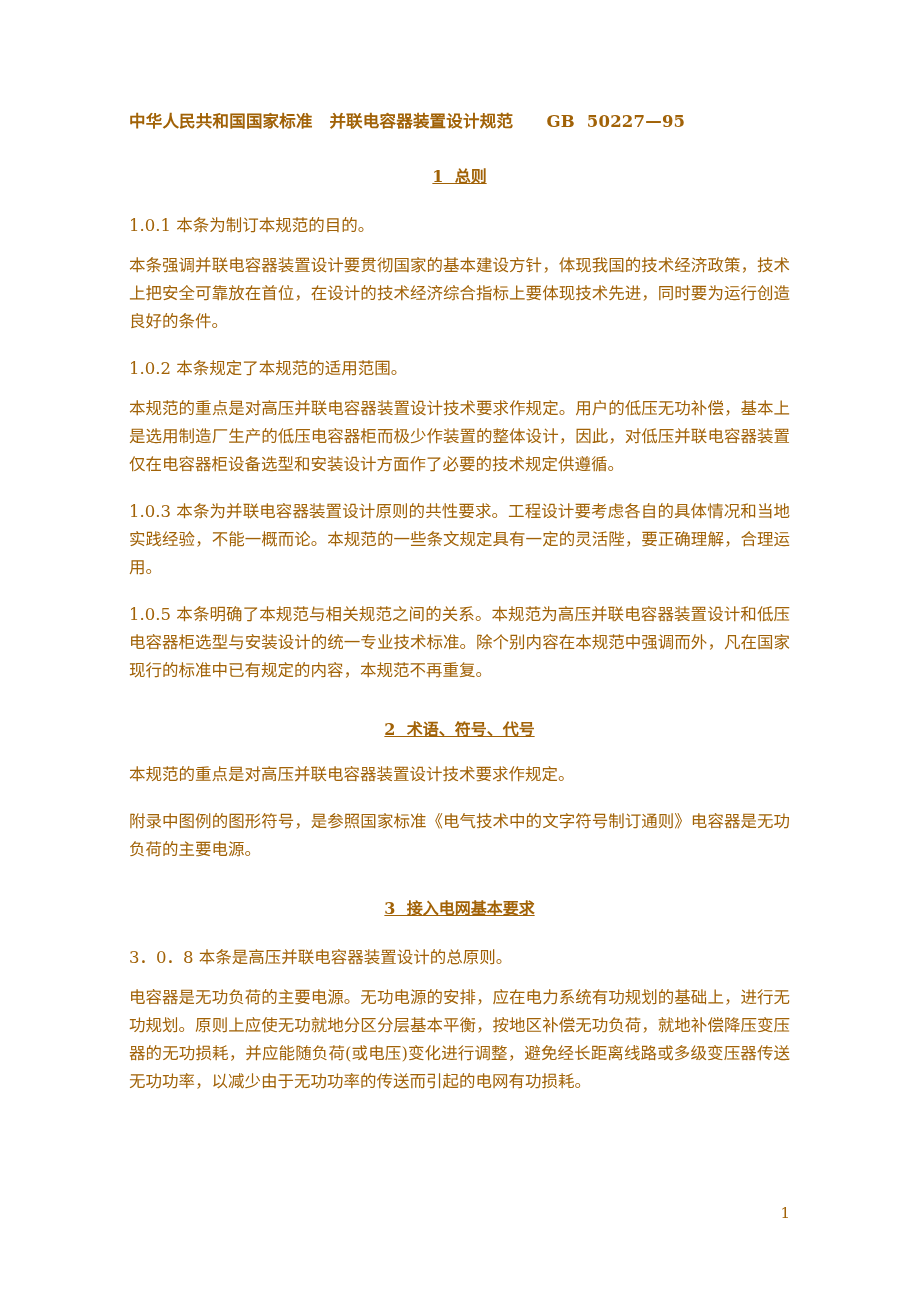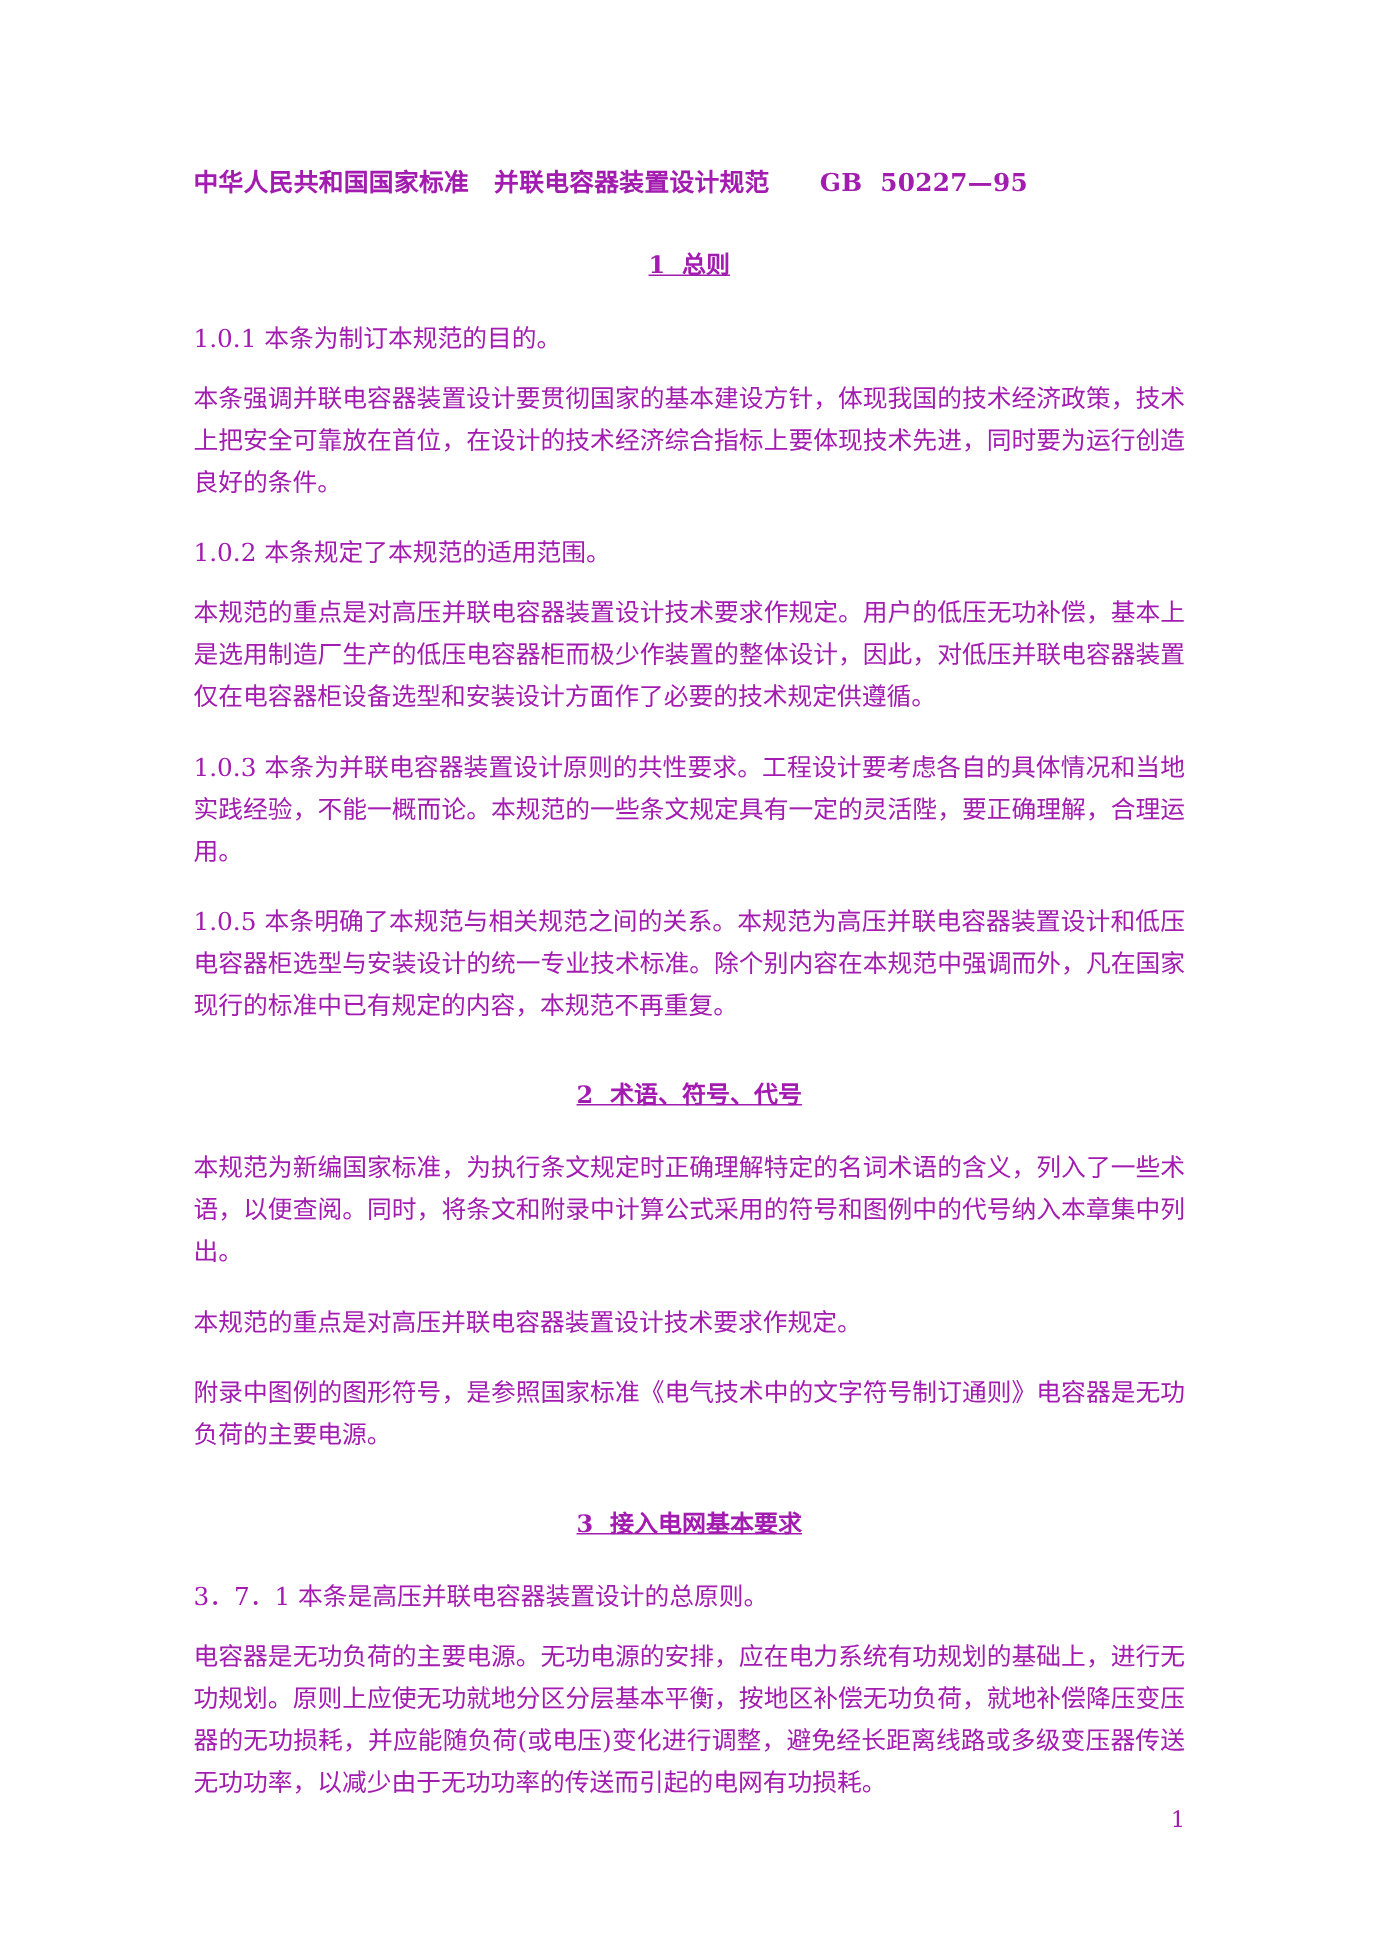--- a/index.html
+++ b/index.html
@@ -9,21 +9,21 @@
     background: #ffffff;
   }
 
   .page {
     position: relative;
     width: 920px;
     height: 1302px;
     background: #ffffff;
     overflow: hidden;
     font-family: "DejaVu Serif", "Liberation Serif", serif;
-    color: #a21caf;
+    color: #a16207;
   }
 
   
   .content {
     position: absolute;
     left: 129px;
     top: 0;
     width: 661px;
   }
 
@@ -94,25 +94,24 @@
     <p class="para para-gap">1.0.2  本条规定了本规范的适用范围。</p>
     <p class="para para-tight">本规范的重点是对高压并联电容器装置设计技术要求作规定。用户的低压无功补偿，基本上是选用制造厂生产的低压电容器柜而极少作装置的整体设计，因此，对低压并联电容器装置仅在电容器柜设备选型和安装设计方面作了必要的技术规定供遵循。</p>
 
     <p class="para para-gap">1.0.3  本条为并联电容器装置设计原则的共性要求。工程设计要考虑各自的具体情况和当地实践经验，不能一概而论。本规范的一些条文规定具有一定的灵活陛，要正确理解，合理运用。</p>
 
 
     <p class="para para-gap">1.0.5  本条明确了本规范与相关规范之间的关系。本规范为高压并联电容器装置设计和低压电容器柜选型与安装设计的统一专业技术标准。除个别内容在本规范中强调而外，凡在国家现行的标准中已有规定的内容，本规范不再重复。</p>
 
     <div class="section-heading heading-2">2  术语、符号、代号</div>
 
-    <p class="para para-after-heading">本规范为新编国家标准，为执行条文规定时正确理解特定的名词术语的含义，列入了一些术语，以便查阅。同时，将条文和附录中计算公式采用的符号和图例中的代号纳入本章集中列出。</p>
     <p class="para para-gap">本规范的重点是对高压并联电容器装置设计技术要求作规定。</p>
     <p class="para para-gap">附录中图例的图形符号，是参照国家标准《电气技术中的文字符号制订通则》电容器是无功负荷的主要电源。</p>
 
     <div class="section-heading heading-3">3  接入电网基本要求</div>
 
-    <p class="para para-after-heading">3．7．1  本条是高压并联电容器装置设计的总原则。</p>
+    <p class="para para-after-heading">3．0．8  本条是高压并联电容器装置设计的总原则。</p>
     <p class="para para-tight">电容器是无功负荷的主要电源。无功电源的安排，应在电力系统有功规划的基础上，进行无功规划。原则上应使无功就地分区分层基本平衡，按地区补偿无功负荷，就地补偿降压变压器的无功损耗，并应能随负荷(或电压)变化进行调整，避免经长距离线路或多级变压器传送无功功率，以减少由于无功功率的传送而引起的电网有功损耗。</p>
 
   </div>
 
   <div class="page-number">1</div>
 </div>
 
 </body></html>

